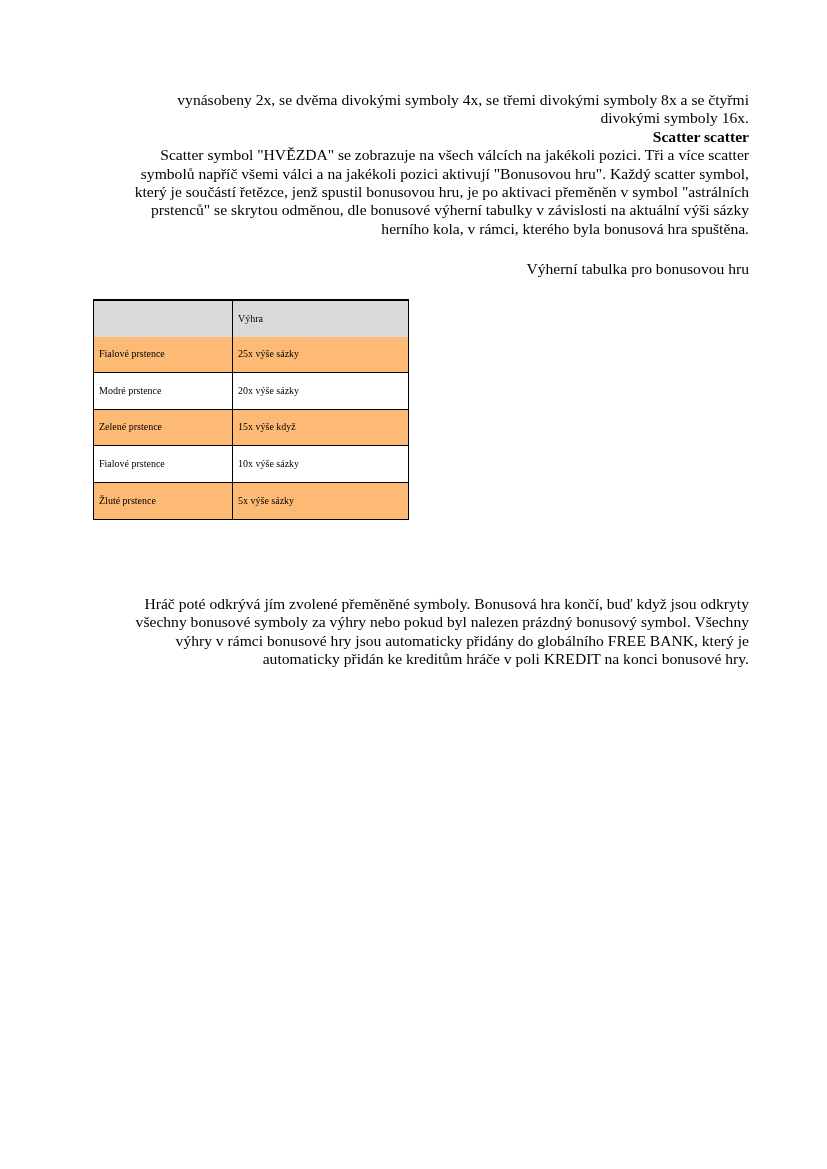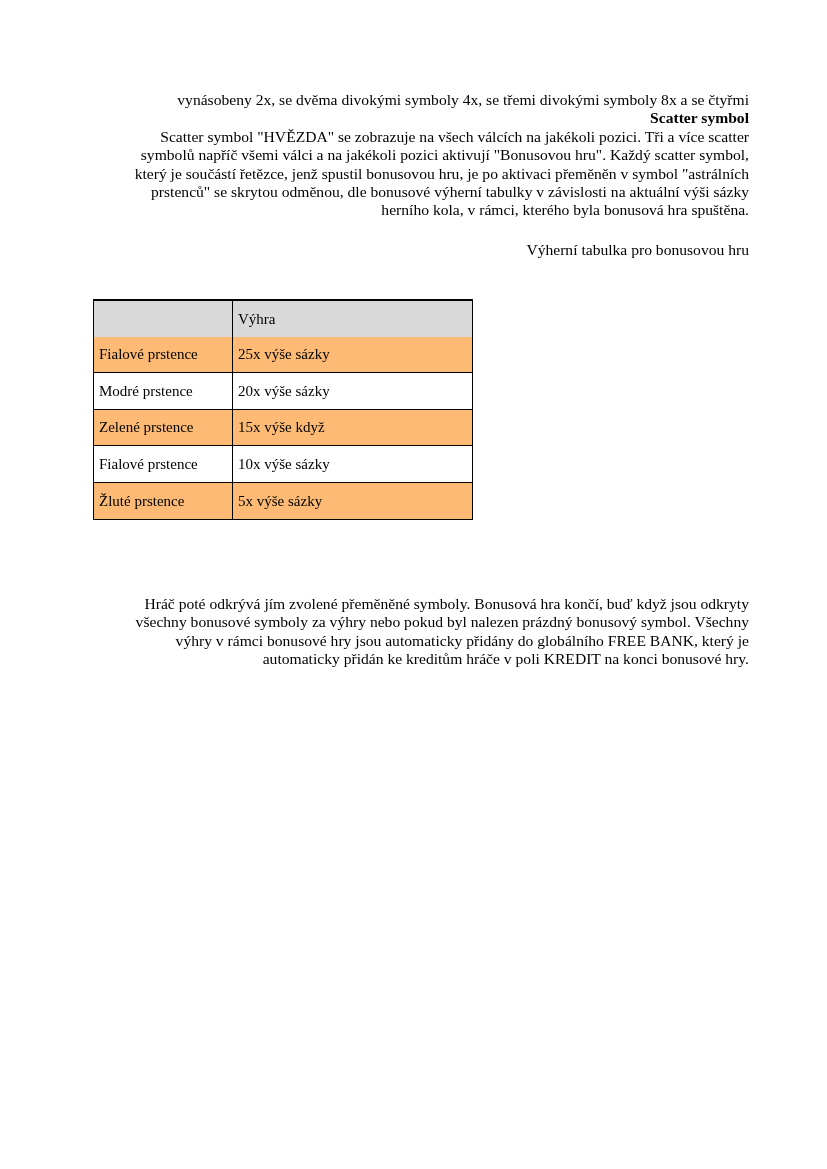--- a/index.html
+++ b/index.html
@@ -29,23 +29,23 @@
     }
     .spacer { height: 18.4px; }
     .table-title {
       margin-top: 0;
       margin-left: 39px;
     }
     .win-table {
       position: absolute;
       left: 93px;
       top: 299px;
-      width: 380px;
+      width: 316px;
       border-collapse: collapse;
-      font-size: 15px;
+      font-size: 10px;
       font-family: Liberation Serif, serif;
     }
     .win-table td {
       height: 35.6px;
       padding: 0 0 0 5px;
       vertical-align: middle;
       white-space: nowrap;
     }
     .win-table td.c1 {
       width: 133px;
@@ -67,21 +67,22 @@
       left: 69px;
       top: 595px;
       width: 680px;
     }
   </style>
 </head>
 <body>
 
 <div class="page">
   <p>vynásobeny 2x, se dvěma divokými symboly 4x, se třemi divokými symboly 8x a se čtyřmi</p>
-  <p class="heading">Scatter symbol</p>
+  <p>divokými symboly 16x.</p>
+  <p class="heading">Scatter scatter</p>
   <p>Scatter symbol "HVĚZDA" se zobrazuje na všech válcích na jakékoli pozici. Tři a více scatter</p>
   <p>symbolů napříč všemi válci a na jakékoli pozici aktivují "Bonusovou hru". Každý scatter symbol,</p>
   <p>který je součástí řetězce, jenž spustil bonusovou hru, je po aktivaci přeměněn v symbol "astrálních</p>
   <p>prstenců" se skrytou odměnou, dle bonusové výherní tabulky v závislosti na aktuální výši sázky</p>
   <p>herního kola, v rámci, kterého byla bonusová hra spuštěna.</p>
   <div class="spacer"></div>
   <p class="table-title" style="margin-top:3px;">Výherní tabulka pro bonusovou hru</p>
 </div>
 
 <table class="win-table">

